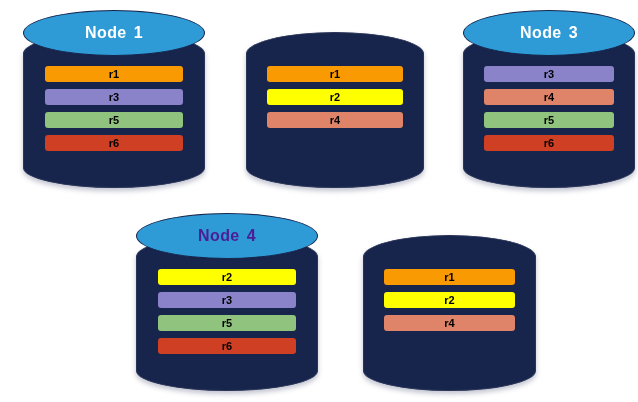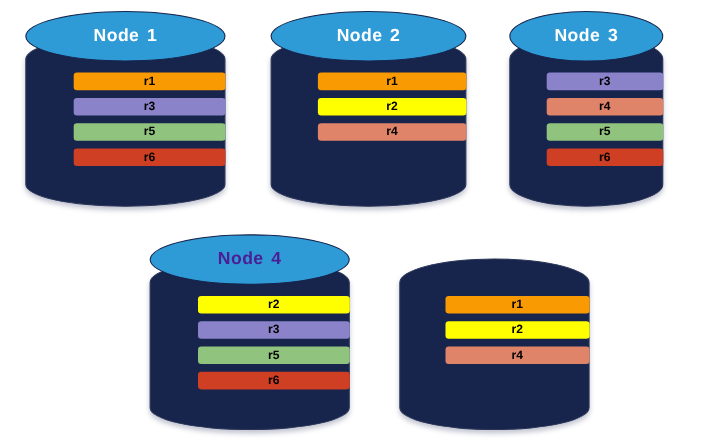--- a/index.html
+++ b/index.html
@@ -70,21 +70,21 @@
 
   
   .records {
     position: absolute;
     left: 0;
     right: 0;
     top: 56px;
     z-index: 4;
     display: flex;
     flex-direction: column;
-    align-items: flex-end;
+    align-items: center;
     gap: 7px;
   }
 
   .record-bar {
     width: 76%;
     height: 16px;
     border-radius: 3px;
     display: flex;
     align-items: center;
     justify-content: center;
@@ -115,36 +115,33 @@
         <div class="record-bar" style="background: rgb(144, 196, 126);">
           <span style="color: rgb(0, 0, 0);">r5</span>
         </div>
         <div class="record-bar" style="background: rgb(206, 63, 36);">
           <span style="color: rgb(0, 0, 0);">r6</span>
         </div>
       </div>
     </div>
     <div class="node" style="left: 235px; top: 10px; width: 178px; height: 178px;">
       <div class="cyl-body" style="background: rgb(23, 37, 76);"></div>
-      <div class="cyl-top" style="background: rgb(46, 155, 215);">
-        <div class="cyl-title" style="color: rgb(255, 255, 255);"><span>Node</span><span class="num">2</span></div>
-      </div>
       <div class="records">
         <div class="record-bar" style="background: rgb(250, 154, 2);">
           <span style="color: rgb(0, 0, 0);">r1</span>
         </div>
         <div class="record-bar" style="background: rgb(255, 255, 0);">
           <span style="color: rgb(0, 0, 0);">r2</span>
         </div>
         <div class="record-bar" style="background: rgb(223, 131, 105);">
           <span style="color: rgb(0, 0, 0);">r4</span>
         </div>
       </div>
     </div>
-    <div class="node" style="left: 452px; top: 10px; width: 140px; height: 178px;">
+    <div class="node" style="left: 452px; top: 10px; width: 172px; height: 178px;">
       <div class="cyl-body" style="background: rgb(23, 37, 76);"></div>
       <div class="cyl-top" style="background: rgb(46, 155, 215);">
         <div class="cyl-title" style="color: rgb(255, 255, 255);"><span>Node</span><span class="num">3</span></div>
       </div>
       <div class="records">
         <div class="record-bar" style="background: rgb(139, 131, 201);">
           <span style="color: rgb(0, 0, 0);">r3</span>
         </div>
         <div class="record-bar" style="background: rgb(223, 131, 105);">
           <span style="color: rgb(0, 0, 0);">r4</span>

